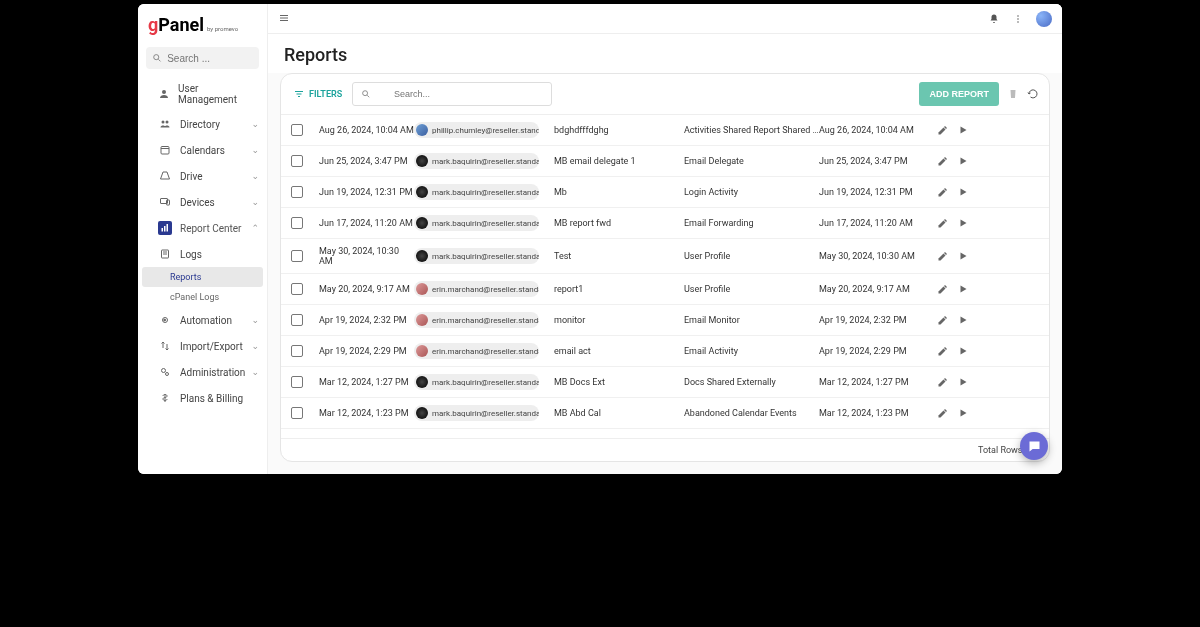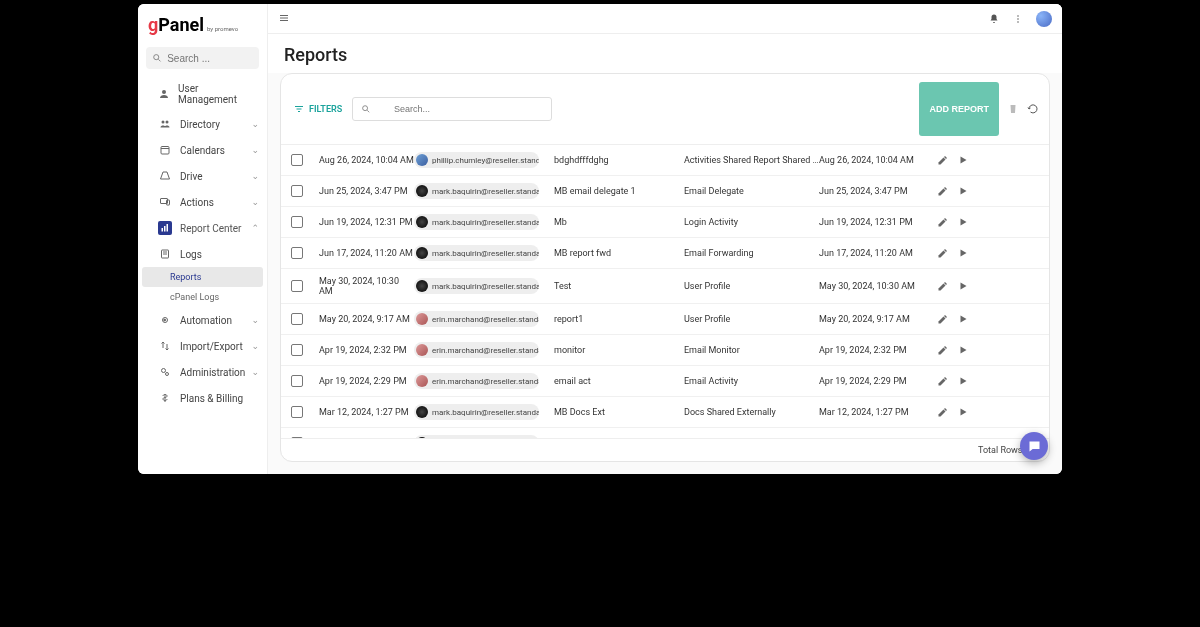--- a/index.html
+++ b/index.html
@@ -121,21 +121,21 @@
 .table-search {
   display:flex; align-items:center; gap:23px;
   border:1px solid #ddd; border-radius:3px;
   padding: 5px 8px;
   width: 200px;
 }
 .table-search input { border:none; outline:none; font-size:9px; width:100%; }
 .toolbar .flex { flex:1; }
 .add-btn {
   background:#6bc6b0; color:#fff; border:none;
-  padding:22px 10px; font-size:9px; font-weight:600;
+  padding:7px 10px; font-size:9px; font-weight:600;
   border-radius:3px; cursor:pointer;
   text-transform: uppercase;
 }
 .tool-ic { color:#aaa; cursor:pointer; display:flex; }
 .thead {
   display:flex; align-items:center;
   background:#f5f5f5;
   padding: 8px 10px;
   font-size:9px; font-weight:600; color:#333;
   border-bottom:1px solid #e5e5e5;
@@ -238,21 +238,21 @@
         <span>Drive</span>
         <span class="chev">⌄</span>
       </div>
       <div class="nav-item">
         <span class="nav-icon-box">
             <svg class="ic" viewBox="0 0 24 24" fill="none" stroke="#666" stroke-width="2">
               <rect x="3" y="5" width="14" height="10" rx="1"></rect>
               <rect x="15" y="8" width="6" height="10" rx="1"></rect>
             </svg>
           </span>
-        <span>Actions</span>
+        <span>Devices</span>
         <span class="chev">⌄</span>
       </div>
       <div class="nav-item report-center">
         <span class="nav-icon-box">
           <svg class="ic" viewBox="0 0 24 24" fill="#fff">
               <rect x="5" y="12" width="3" height="7"></rect>
               <rect x="10" y="8" width="3" height="11"></rect>
               <rect x="15" y="4" width="3" height="15"></rect>
             </svg>
         </span>

